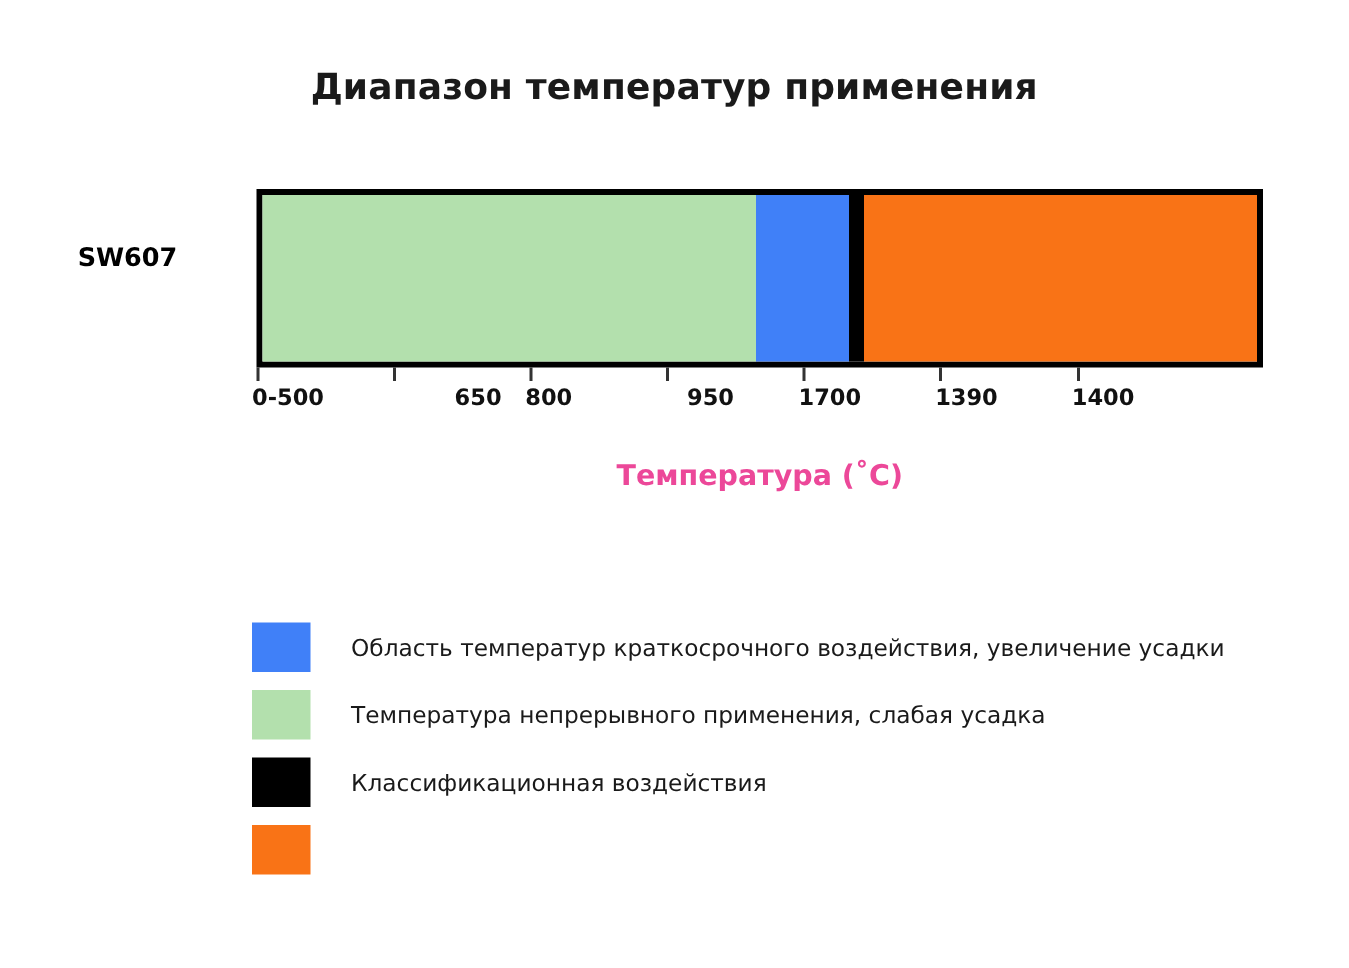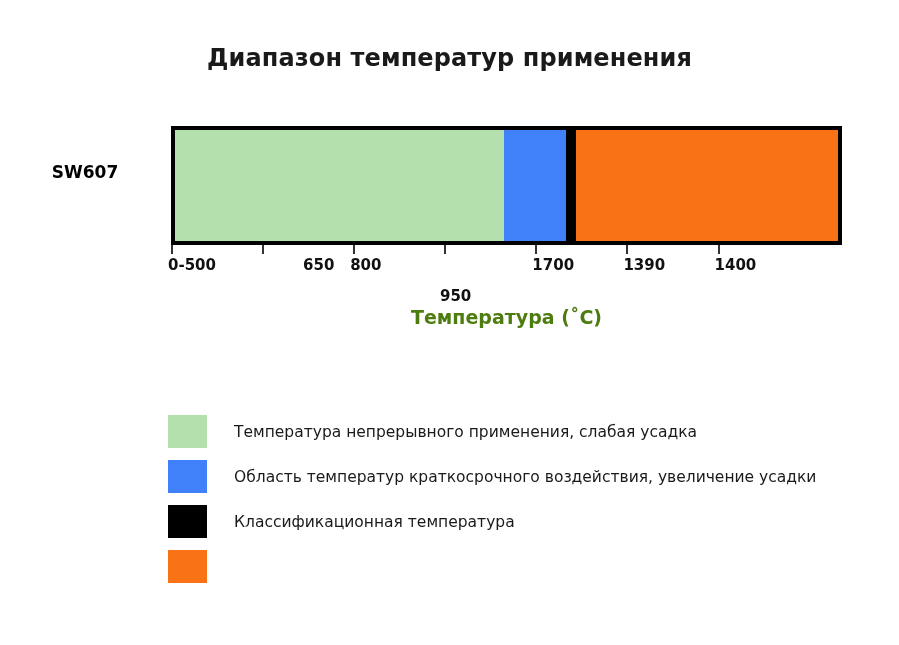--- a/index.html
+++ b/index.html
@@ -90,21 +90,21 @@
     font-weight: bold;
   }
   #x-axis-title {
     position: absolute;
     left: 171px;
     top: 306px;
     width: 671px;
     text-align: center;
     font-size: 19px;
     font-weight: bold;
-    color: #4d7c0f;
+    color: #ec4899;
   }
 
   
   #legend {
     position: absolute;
     left: 168px;
     top: 409px;
     width: 700px;
   }
   .legend-row {
@@ -143,40 +143,40 @@
 </div>
 
 <div id="x-axis">
     <div class="tick-mark" style="left: 0px;"></div>
     <div class="tick-label" style="left: -3px;">0-500</div>
     <div class="tick-mark" style="left: 91.086px;"></div>
     <div class="tick-label" style="left: 88.086px; margin-left: 44px;">650</div>
     <div class="tick-mark" style="left: 182.172px;"></div>
     <div class="tick-label" style="left: 179.172px;">800</div>
     <div class="tick-mark" style="left: 273.258px;"></div>
-    <div class="tick-label" style="left: 269px; margin-top: 31px;">950</div>
+    <div class="tick-label" style="left: 287px;">950</div>
     <div class="tick-mark" style="left: 364.344px;"></div>
     <div class="tick-label" style="left: 361.344px;">1700</div>
     <div class="tick-mark" style="left: 455.43px;"></div>
     <div class="tick-label" style="left: 452.43px;">1390</div>
     <div class="tick-mark" style="left: 546.516px;"></div>
     <div class="tick-label" style="left: 543.516px;">1400</div>
   </div>
 
 <div id="x-axis-title">Температура (˚С)</div>
 
 <div id="legend">
     <div class="legend-row">
+      <div class="legend-swatch" style="background: rgb(64, 128, 248);"></div>
+      <div class="legend-text">Область температур краткосрочного воздействия, увеличение усадки</div>
+    </div>
+    <div class="legend-row">
       <div class="legend-swatch" style="background: rgb(179, 224, 173);"></div>
       <div class="legend-text">Температура непрерывного применения, слабая усадка</div>
     </div>
     <div class="legend-row">
-      <div class="legend-swatch" style="background: rgb(64, 128, 248);"></div>
-      <div class="legend-text">Область температур краткосрочного воздействия, увеличение усадки</div>
-    </div>
-    <div class="legend-row">
       <div class="legend-swatch" style="background: rgb(0, 0, 0);"></div>
-      <div class="legend-text">Классификационная температура</div>
+      <div class="legend-text">Классификационная воздействия</div>
     </div>
     <div class="legend-row">
       <div class="legend-swatch" style="background: rgb(249, 115, 22);"></div>
     </div>
   </div>
 
 </body></html>

